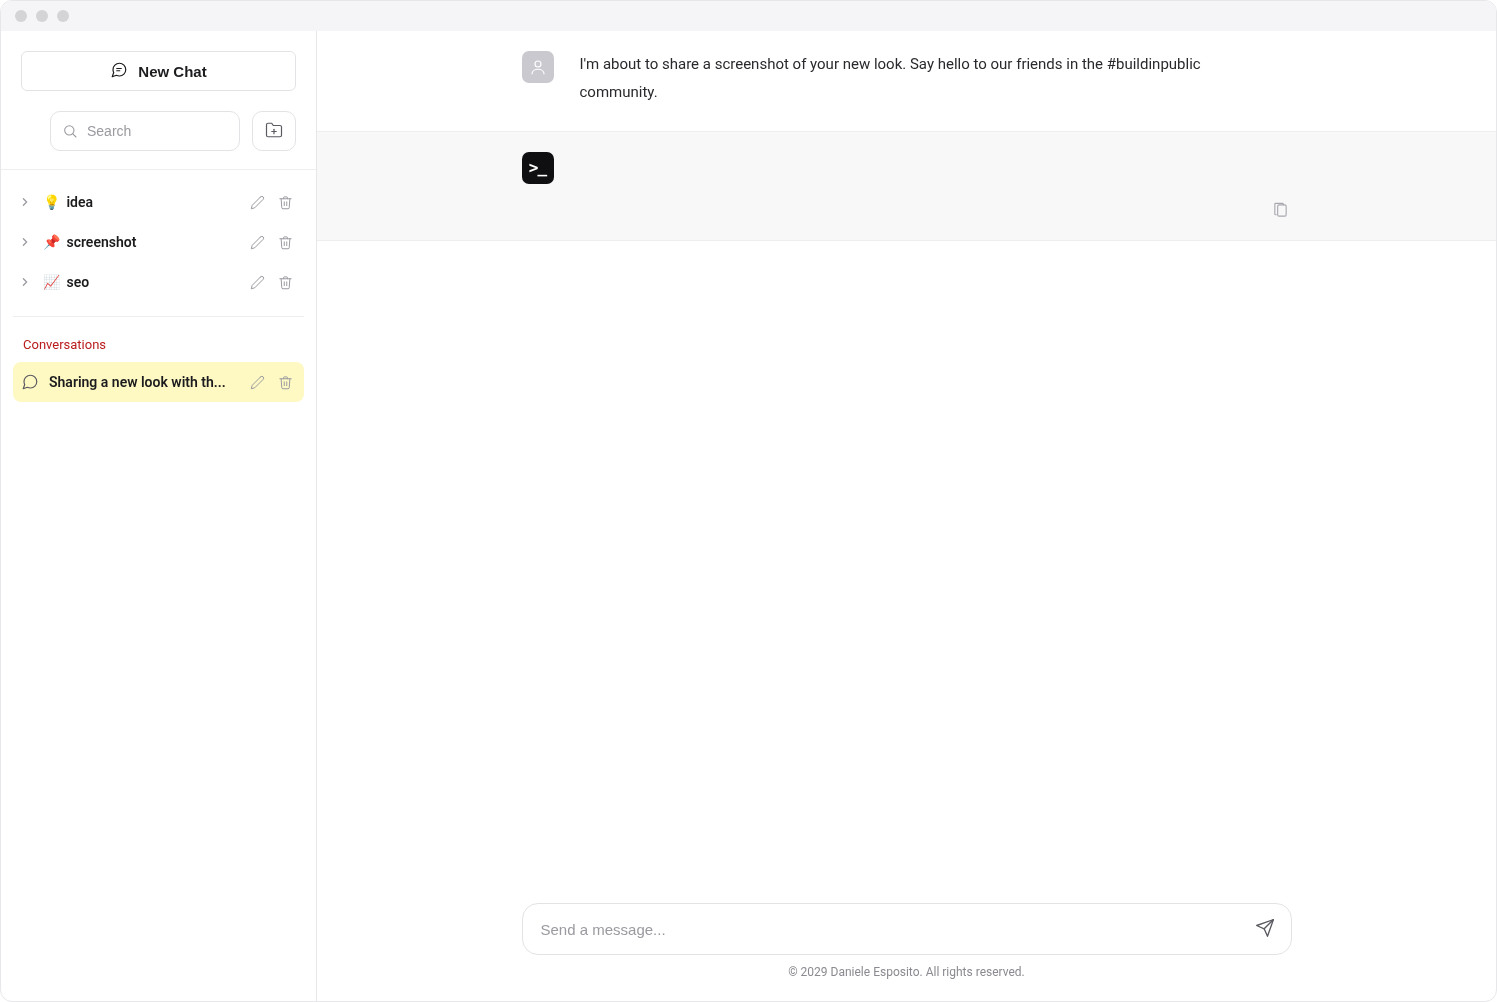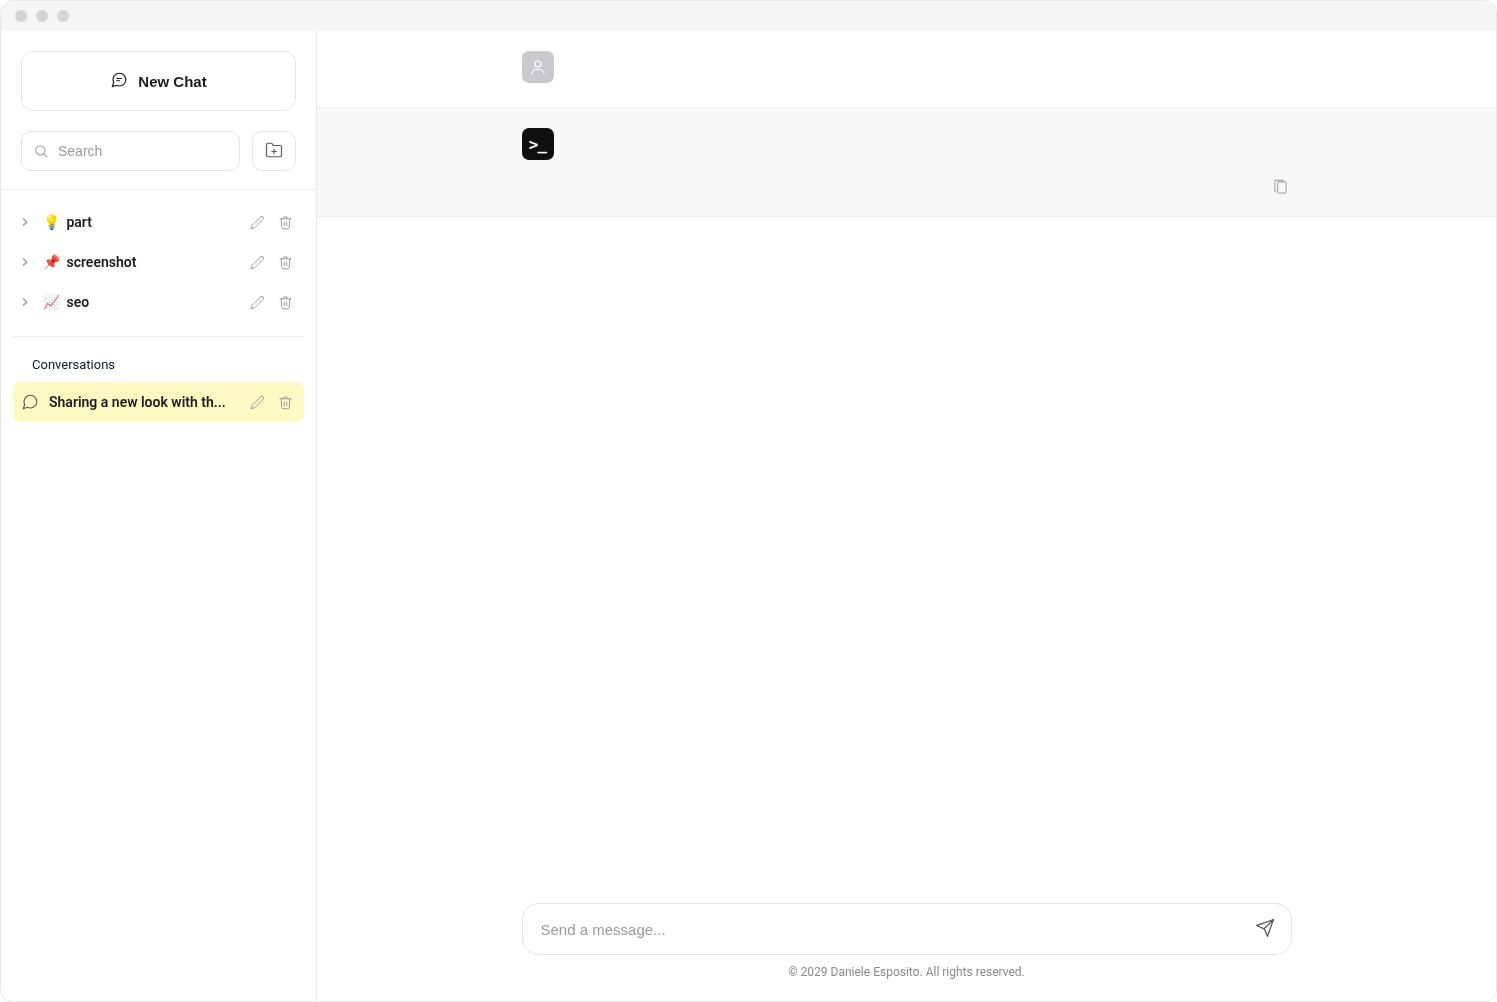--- a/index.html
+++ b/index.html
@@ -3,40 +3,40 @@
   <meta charset="utf-8">
   <style>
     * { box-sizing: border-box; margin: 0; padding: 0; }
     body { font-family: -apple-system, BlinkMacSystemFont, "Segoe UI", Roboto, Helvetica, Arial, sans-serif; background: #fff; color: #2a2a2e; }
     .window { width: 1497px; height: 1002px; display: flex; flex-direction: column; background: #fff; border-radius: 12px; overflow: hidden; border: 1px solid #e7e7ea; }
     .titlebar { height: 30px; background: #f5f5f7; display: flex; align-items: center; padding-left: 14px; gap: 9px; }
     .dot { width: 12px; height: 12px; border-radius: 50%; background: #d4d4d7; }
     .body { flex: 1; display: flex; min-height: 0; }
     .sidebar { width: 316px; border-right: 1px solid #e7e7ea; display: flex; flex-direction: column; }
     .sb-top { padding: 20px 20px 18px; border-bottom: 1px solid #eeeef0; }
-    .new-chat { display: flex; align-items: center; justify-content: center; gap: 10px; width: 100%; height: 60px; border: 1px solid #e3e3e6; border-radius: 12px; background: #fff; font-size: 15px; font-weight: 600; color: #1c1c1f; cursor: pointer; }
+    .new-chat { display: flex; align-items: center; justify-content: center; gap: 10px; width: 100%; height: 40px; border: 1px solid #e3e3e6; border-radius: 6px; background: #fff; font-size: 15px; font-weight: 600; color: #1c1c1f; cursor: pointer; }
     .new-chat svg { width: 18px; height: 18px; }
     .search-row { display: flex; gap: 12px; margin-top: 20px; }
-    .search-wrap { flex: 1; position: relative; }
+    .search-wrap { flex: 1; position: relative; margin-left: 29px; }
     .search-wrap svg { position: absolute; left: 12px; top: 50%; transform: translateY(-50%); width: 16px; height: 16px; color: #9a9aa0; }
     .search-input { width: 100%; height: 40px; padding: 0 12px 0 36px; border: 1px solid #e3e3e6; border-radius: 10px; background: #fff; font-size: 14px; color: #2a2a2e; outline: none; }
     .search-input::placeholder { color: #9a9aa0; }
     .folder-btn { width: 44px; height: 40px; border: 1px solid #e3e3e6; border-radius: 10px; background: #fff; display: flex; align-items: center; justify-content: center; cursor: pointer; }
     .folder-btn svg { width: 18px; height: 18px; color: #5a5a61; }
     .sb-list { padding: 12px 12px 0; }
     .folder-item { display: flex; align-items: center; height: 40px; padding: 0 8px; border-radius: 8px; gap: 6px; cursor: pointer; }
     .folder-item .chev { width: 14px; display: flex; color: #9a9aa0; }
     .folder-item .chev svg { width: 8px; height: 8px; }
     .folder-item .emoji { font-size: 14px; margin-left: 2px; }
     .folder-item .label { font-size: 14px; font-weight: 600; color: #1c1c1f; flex: 1; }
     .row-actions { display: flex; gap: 6px; }
     .icon-btn { width: 22px; height: 22px; display: flex; align-items: center; justify-content: center; color: #9a9aa0; cursor: pointer; }
     .icon-btn svg { width: 15px; height: 15px; }
     .sb-divider { height: 1px; background: #eeeef0; margin: 14px 12px 0; }
-    .sb-section-label { font-size: 13px; color: #0f172a; padding: 20px 31px 10px; }
+    .sb-section-label { font-size: 13px; color: #b91c1c; padding: 20px 22px 10px; }
     .conv-item { display: flex; align-items: center; height: 40px; margin: 0 12px; padding: 0 8px; border-radius: 8px; gap: 10px; background: #fef9c3; cursor: pointer; }
     .conv-item .bubble-icon { width: 18px; height: 18px; color: #5a5a61; }
     .conv-item .title { font-size: 14px; font-weight: 600; color: #1c1c1f; flex: 1; white-space: nowrap; overflow: hidden; text-overflow: ellipsis; }
     .main { flex: 1; display: flex; flex-direction: column; min-width: 0; }
     .chat { flex: 1; overflow-y: auto; }
     .msg { display: flex; padding: 20px 0 24px; }
     .msg-inner { width: 770px; margin: 0 auto; display: flex; gap: 26px; }
     .avatar { width: 32px; height: 32px; border-radius: 7px; flex-shrink: 0; display: flex; align-items: center; justify-content: center; }
     .avatar.user { background: #c9c9cf; color: #fff; }
     .avatar.user svg { width: 18px; height: 18px; }
@@ -100,21 +100,21 @@
         </div>
       </div>
       <div class="sb-list">
         <div class="folder-item">
           <span class="chev">
               <svg viewBox="0 0 10 10">
                 <polyline points="3 1 7 5 3 9"></polyline>
               </svg>
             </span>
           <span class="emoji">💡</span>
-          <span class="label">part</span>
+          <span class="label">idea</span>
           <div class="row-actions">
             <span class="icon-btn">
                 <svg viewBox="0 0 24 24">
                   <path d="M17 3a2.828 2.828 0 1 1 4 4L7.5 20.5 2 22l1.5-5.5L17 3z"></path>
                 </svg>
               </span>
             <span class="icon-btn">
                 <svg viewBox="0 0 24 24">
                   <polyline points="3 6 5 6 21 6"></polyline>
                   <path d="M19 6l-1 14a2 2 0 0 1-2 2H8a2 2 0 0 1-2-2L5 6"></path>
@@ -206,20 +206,21 @@
     <main class="main">
       <div class="chat">
         <div class="msg user">
           <div class="msg-inner">
             <div class="avatar user">
               <svg viewBox="0 0 24 24" fill="currentColor" stroke="none">
                   <circle cx="12" cy="8" r="4"></circle>
                   <path d="M4 21c0-4 4-6 8-6s8 2 8 6"></path>
                 </svg>
             </div>
+            <div class="msg-text">I'm about to share a screenshot of your new look. Say hello to our friends in the #buildinpublic community.</div>
           </div>
         </div>
         <div class="msg assistant">
           <div class="msg-inner">
             <div class="avatar bot">&gt;_</div>
           </div>
           <div class="copy-area">
             <div class="copy-inner">
               <span class="icon-btn">
                 <svg viewBox="0 0 24 24">

